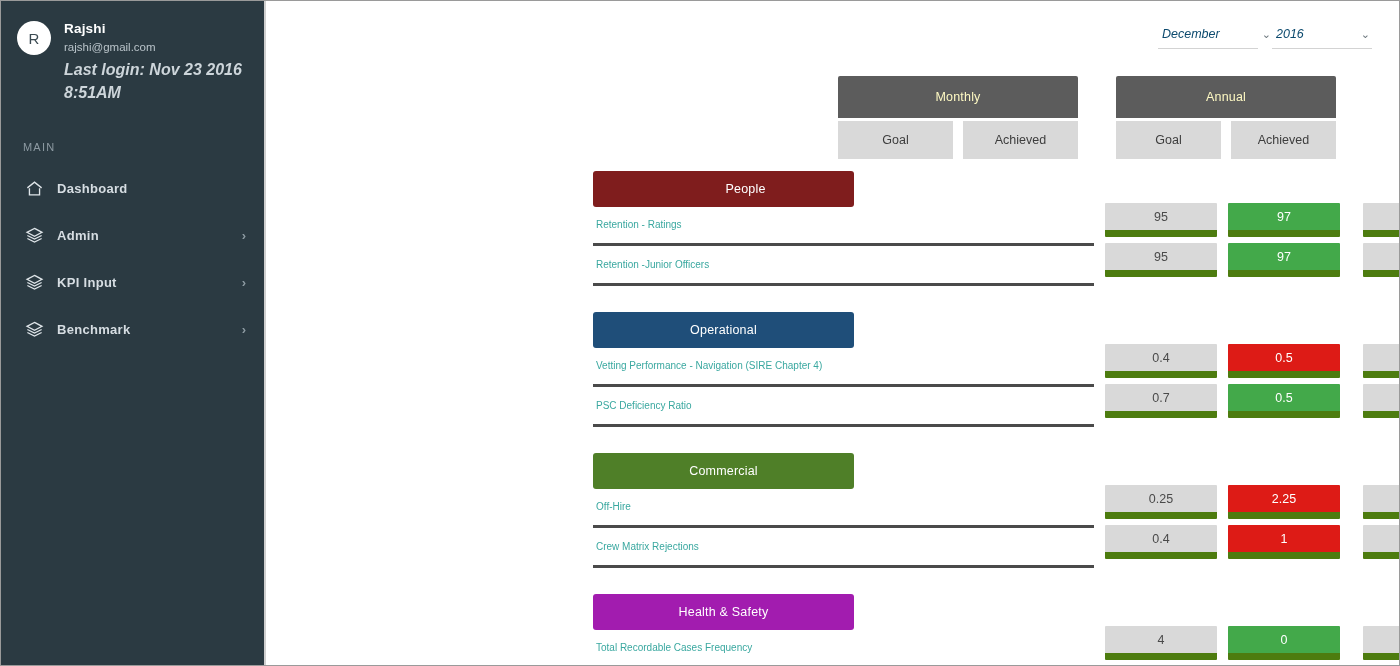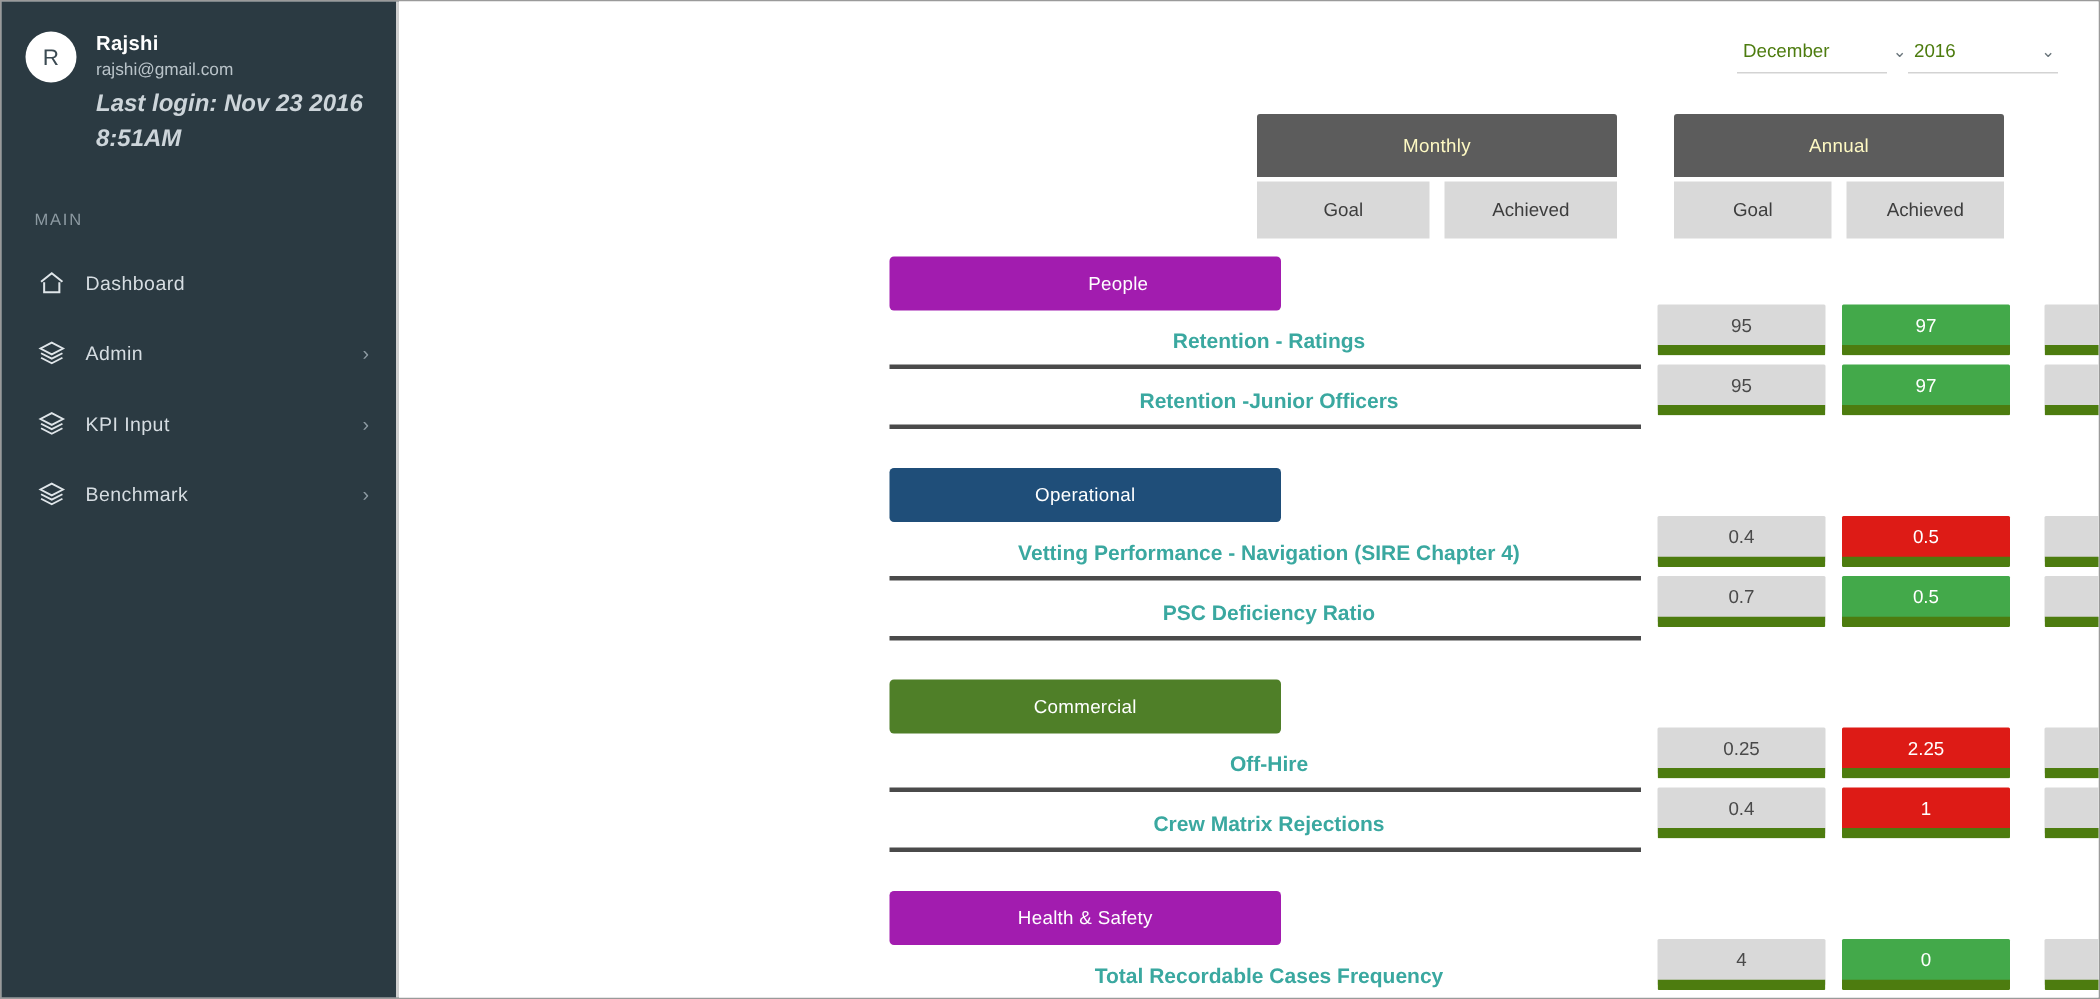--- a/index.html
+++ b/index.html
@@ -57,21 +57,21 @@
     letter-spacing: 1.2px;
     padding: 26px 0 12px 22px;
   }
   .nav-item {
     display: flex;
     align-items: center;
     height: 47px;
     padding: 0 18px 0 20px;
     color: #d6dde2;
     font-size: 13px;
-    font-weight: normal;
+    font-weight: bold;
     cursor: pointer;
     position: relative;
   }
   .nav-icon {
     width: 26px; flex: 0 0 26px;
     display: flex; align-items: center; justify-content: center;
     color: #dfe5e9;
   }
   .nav-label { margin-left: 10px; flex: 1 1 auto; letter-spacing: .3px; }
   .nav-caret { color: #8d9aa2; font-size: 13px; line-height: 1; }
@@ -102,22 +102,23 @@
     border-bottom: 1px solid #d3d3d3;
     padding: 0 4px 7px 4px;
     display: flex;
     align-items: center;
     cursor: pointer;
   }
   .select-month { width: 100px; }
   .select-year  { width: 100px; }
   .select-value {
     font-size: 12.5px;
-    color: #4d7c0f;
+    color: #0c4a6e;
     flex: 1 1 auto;
+    font-style: italic;
   }
   .select-caret {
     font-size: 11px;
     color: #6b767c;
     margin-left: 6px;
   }
   .select-month .select-caret { position: absolute; right: -13px; top: 1px; }
   .select-year  .select-caret { position: absolute; right: 2px;  top: 1px; }
 
   
@@ -179,25 +180,24 @@
   .kpi-row {
     position: absolute;
     left: 0; right: 0;
     height: 40px;
   }
   .kpi-name {
     position: absolute;
     left: 330px;
     width: 500px;
     top: 0;
-    font-size: 14px;
-    font-weight: bold;
+    font-size: 10px;
+    font-weight: normal;
     color: #3aa8a0;
     white-space: nowrap;
-    text-align: center;
   }
   .kpi-underline {
     position: absolute;
     left: 327px;
     width: 501px;
     top: 24px;
     height: 3px;
     background: #4a4a4a;
   }
   .cells {
@@ -313,21 +313,21 @@
         <div class="group group-annual">
           <div class="group-title">Annual</div>
           <div class="subhead-row">
             <div class="subhead">Goal</div>
             <div class="subhead">Achieved</div>
           </div>
         </div>
       </div>
 
       <div class="section" style="top:170px;">
-        <div class="cat-badge" style="background:#a21caf;top:0;padding-left:44px;">People</div>
+        <div class="cat-badge" style="background:#7f1d1d;top:0;padding-left:44px;">People</div>
 
         <div class="kpi-row" style="top:48px;">
           <div class="kpi-name">Retention - Ratings</div>
           <div class="kpi-underline"></div>
           <div class="cells">
             <div class="cell goal">95</div>
             <div class="cell-gap-sm"></div>
             <div class="cell good">97</div>
             <div class="cell-gap-lg"></div>
             <div class="cell goal">95</div>

